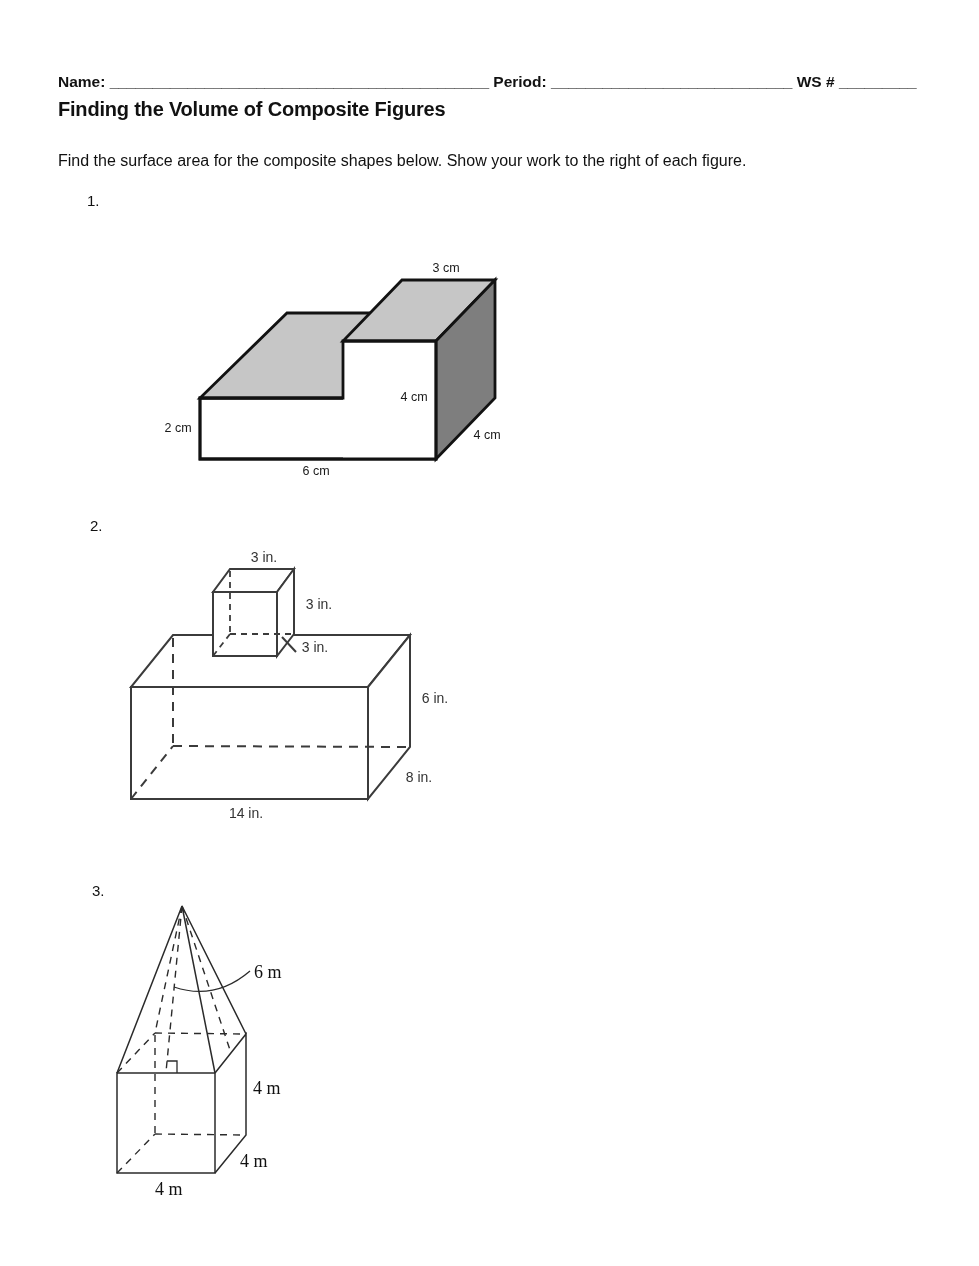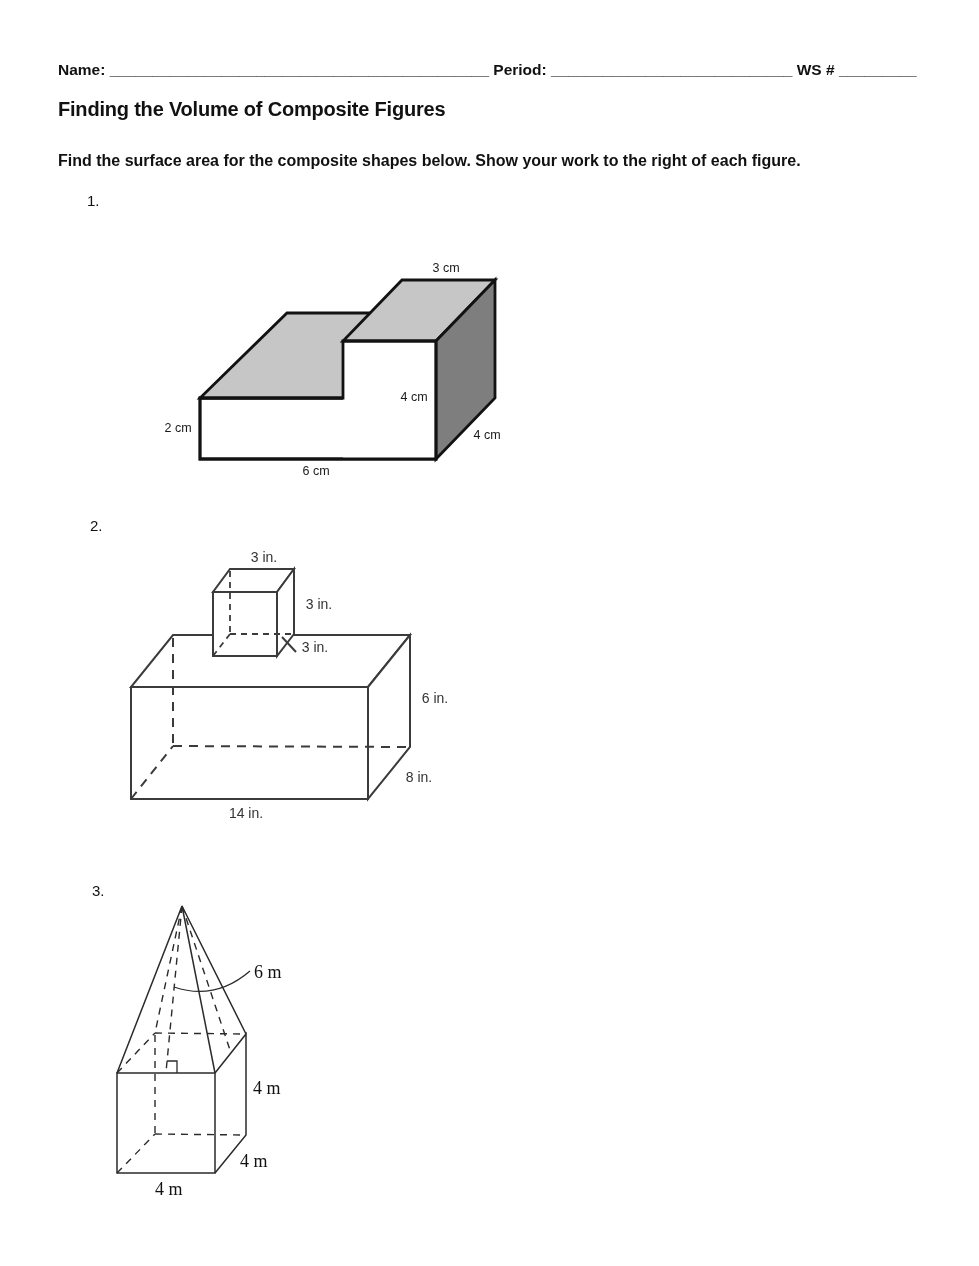--- a/index.html
+++ b/index.html
@@ -7,34 +7,34 @@
     position:relative;
     width:979px;height:1266px;
     background:#ffffff;
     font-family:"Liberation Sans", sans-serif;
     color:#111;
     overflow:hidden;
     margin:0 auto;
   }
   .abs{position:absolute;}
   #header-line{
-    left:58px;top:61px;
+    left:58px;top:73px;
     font-size:15.5px;font-weight:bold;
     white-space:nowrap;letter-spacing:0;
   }
   #header-line span{display:inline;}
   #page-title{
     left:58px;top:98px;
     font-size:20px;font-weight:bold;
     letter-spacing:-0.2px;
     white-space:nowrap;
   }
   #instruction{
     left:58px;top:152px;
-    font-size:16px;font-weight:bold;
+    font-size:16px;font-weight:normal;
     white-space:nowrap;
   }
   .problem-number{
     font-size:15px;color:#111;
   }
   #figures-svg{left:0;top:0;}
   .fig1-line{stroke:#121212;stroke-width:2.8;stroke-linejoin:miter;}
   .fig2-line{stroke:#3b3b3b;stroke-width:2;stroke-linejoin:miter;fill:none;}
   .fig2-face{stroke:#3b3b3b;stroke-width:2;stroke-linejoin:miter;fill:#ffffff;}
   .fig2-dash{stroke:#3b3b3b;stroke-width:2;fill:none;stroke-dasharray:9 7;}

